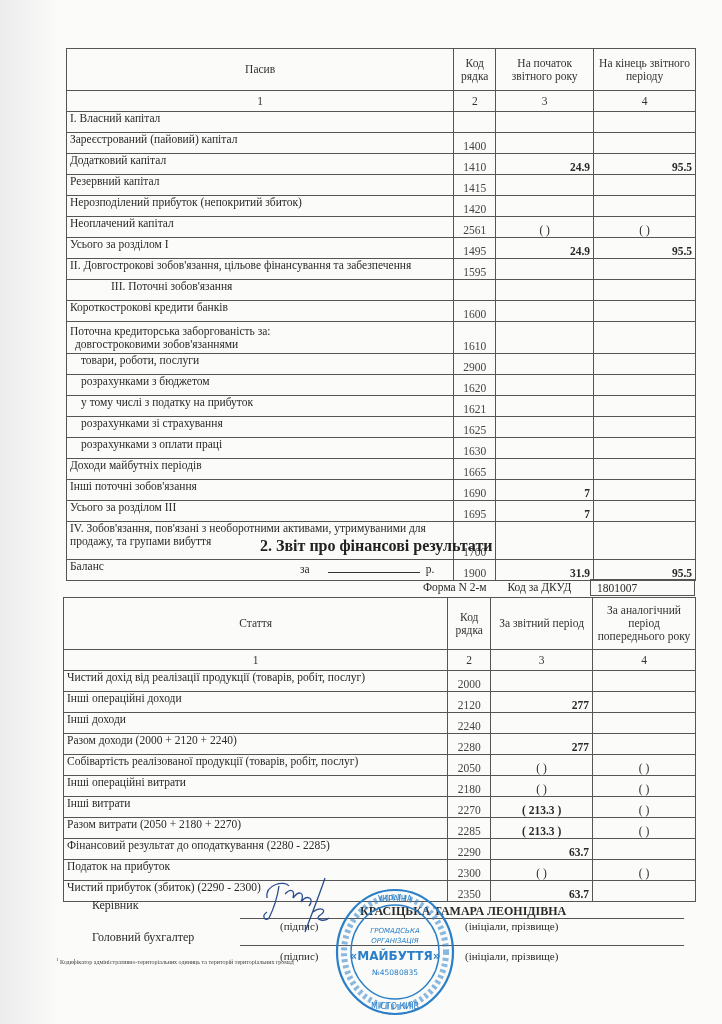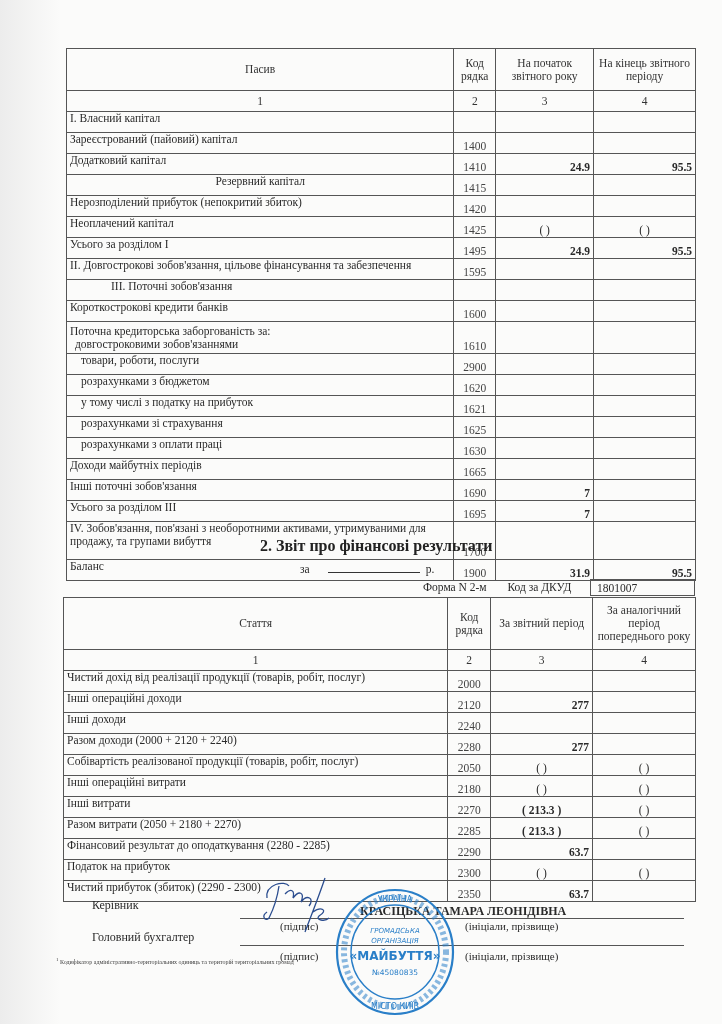--- a/index.html
+++ b/index.html
@@ -114,34 +114,34 @@
         <td class="num"></td>
         <td class="num"></td>
       </tr>
       <tr>
         <td style="vertical-align: top;">Додатковий капітал</td>
         <td class="code">1410</td>
         <td class="num">24.9</td>
         <td class="num">95.5</td>
       </tr>
       <tr>
-        <td style="vertical-align: top; text-align: center;">Резервний капітал</td>
+        <td style="vertical-align: top;">Резервний капітал</td>
         <td class="code">1415</td>
         <td class="num"></td>
         <td class="num"></td>
       </tr>
       <tr>
         <td style="vertical-align: top;">Нерозподілений прибуток (непокритий збиток)</td>
         <td class="code">1420</td>
         <td class="num"></td>
         <td class="num"></td>
       </tr>
       <tr>
         <td style="vertical-align: top;">Неоплачений капітал</td>
-        <td class="code">1425</td>
+        <td class="code">2561</td>
         <td class="par">(   )</td>
         <td class="par">(   )</td>
       </tr>
       <tr>
         <td style="vertical-align: top;">Усього за розділом І</td>
         <td class="code">1495</td>
         <td class="num">24.9</td>
         <td class="num">95.5</td>
       </tr>
       <tr>

